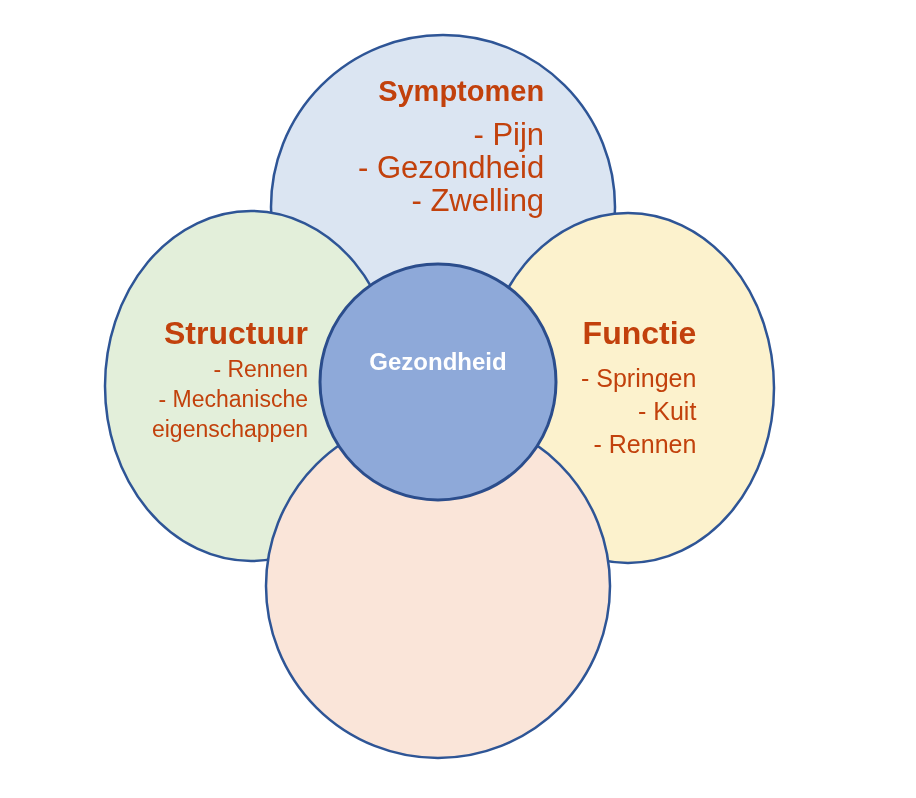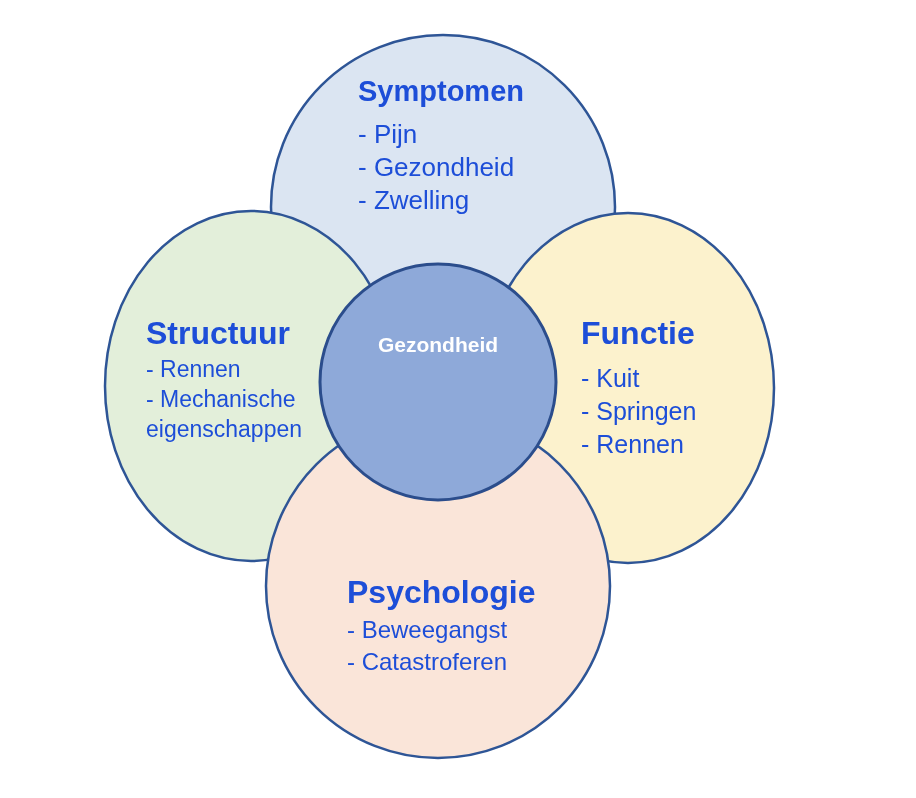--- a/index.html
+++ b/index.html
@@ -24,52 +24,53 @@
     fill: none;
     stroke: #2e5596;
     stroke-width: 2.5;
   }
   .center-shape {
     stroke: #2b4d8c;
     stroke-width: 3;
   }
   .block {
     position: absolute;
-    color: #1d4ed8;
+    color: #c2410c;
+    text-align: right;
   }
   .block .title {
     font-size: 32px;
     font-weight: 700;
     line-height: 36px;
     white-space: nowrap;
   }
   .block .items {
     font-size: 24px;
     line-height: 32px;
   }
   .blk-top { left: 358px; top: 72px; }
   .blk-top .title { font-size: 29px; line-height: 38px; }
-  .blk-top .items { margin-top: 8px; font-size: 26px; line-height: 33px; }
+  .blk-top .items { margin-top: 8px; font-size: 31px; line-height: 33px; }
 
   .blk-left { left: 146px; top: 315px; width: 162px; }
   .blk-left .items { margin-top: 3px; font-size: 23px; line-height: 30px; }
 
   .blk-right { left: 581px; top: 315px; }
   .blk-right .items { margin-top: 11px; font-size: 25px; line-height: 33px; }
 
   .blk-bottom { left: 347px; top: 574px; }
   .blk-bottom .items { margin-top: 4px; font-size: 24px; line-height: 32px; }
 
   .blk-center {
     left: 320px;
-    top: 324px;
+    top: 341px;
     width: 236px;
     text-align: center;
     color: #ffffff;
-    font-size: 21px;
+    font-size: 24px;
     font-weight: 700;
     line-height: 41px;
   }
 </style>
 </head>
 <body>
 
 <div class="canvas">
 
   <svg width="916" height="798" viewBox="0 0 916 798">
@@ -98,31 +99,24 @@
     <div class="title">Structuur</div>
     <div class="items">
       <div>- Rennen</div>
       <div>- Mechanische eigenschappen</div>
     </div>
   </div>
 
   <div class="block blk-right">
     <div class="title">Functie</div>
     <div class="items">
+      <div>- Springen</div>
       <div>- Kuit</div>
-      <div>- Springen</div>
       <div>- Rennen</div>
     </div>
   </div>
 
-  <div class="block blk-bottom">
-    <div class="title">Psychologie</div>
-    <div class="items">
-      <div>- Beweegangst</div>
-      <div>- Catastroferen</div>
-    </div>
-  </div>
 
   <div class="block blk-center">
     <div>Gezondheid</div>
   </div>
 
 </div>
 
 </body></html>

